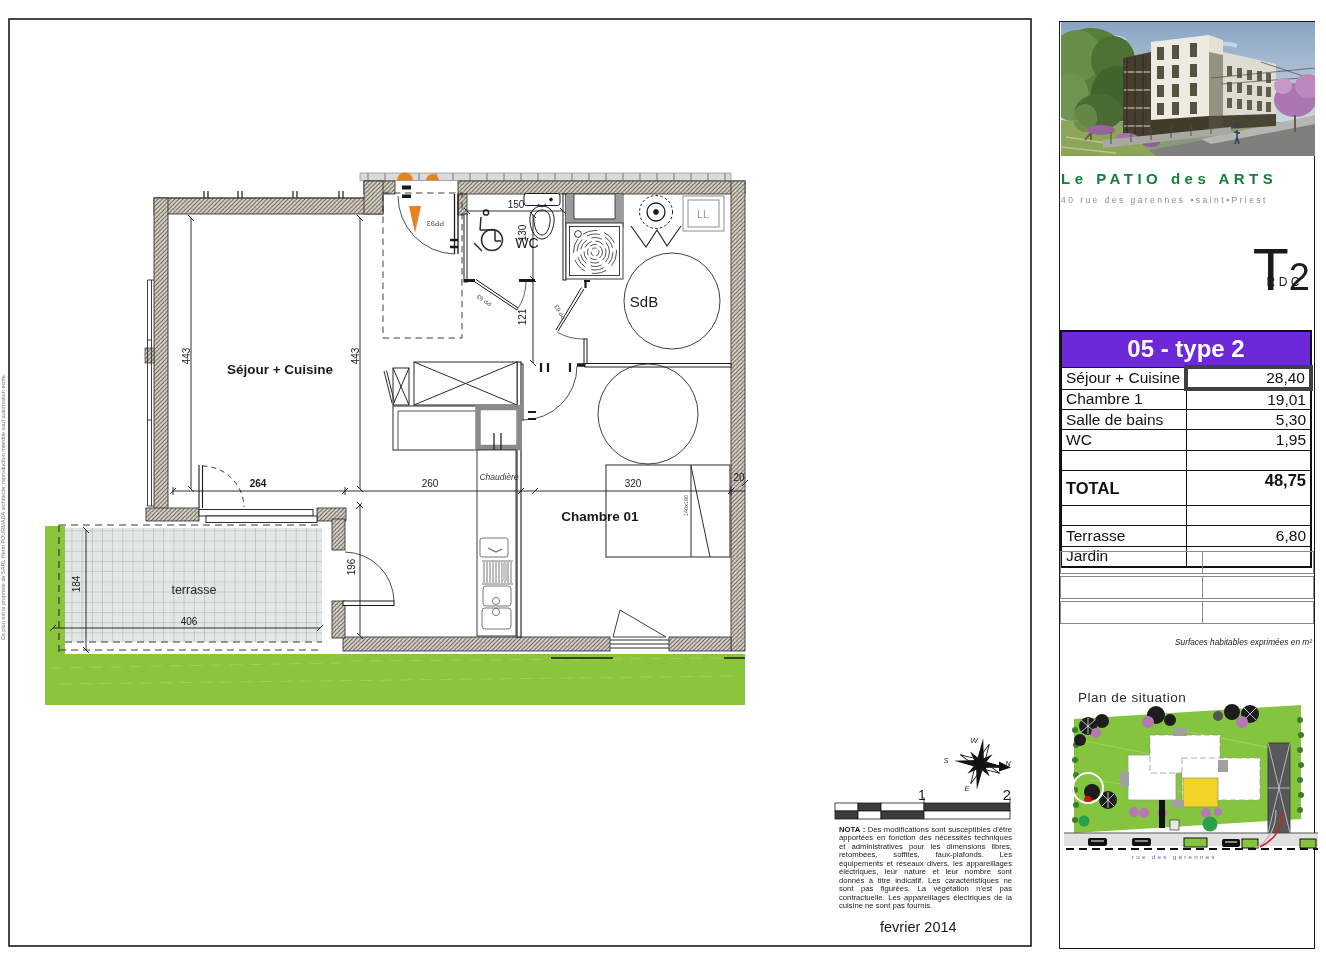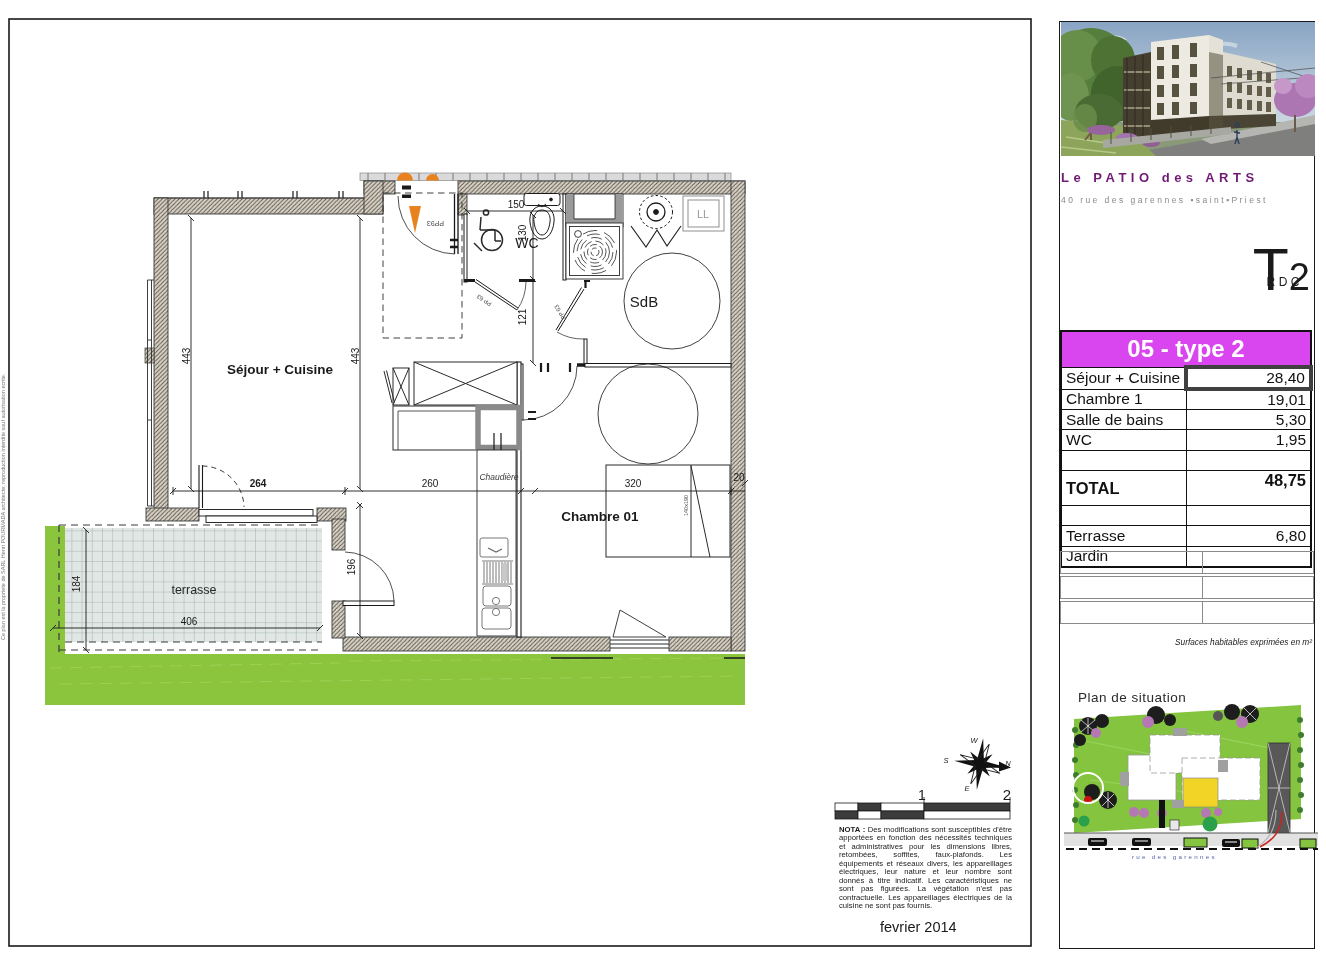--- a/index.html
+++ b/index.html
@@ -395,32 +395,32 @@
 <ellipse cx="40" cy="108" rx="14" ry="5" fill="#96659c"></ellipse>
 <ellipse cx="66" cy="116" rx="11" ry="5" fill="#a273ae"></ellipse>
 <ellipse cx="90" cy="121" rx="9" ry="4" fill="#8f5f96"></ellipse>
 
 <polygon points="42,118 170,105 170,112 42,126" fill="#a8a8a2"></polygon>
 <path d="M50,110 v12 M70,108 v12 M90,106 v12 M110,104 v12 M130,103 v11 M150,101 v11" stroke="#50503f" stroke-width="1"></path>
 
 <path d="M176,105 a2,2 0 1 1 0.1,0 M176,108 v7 M176,115 l-2,7 M176,115 l2,7 M173,110 l6,1" stroke="#2e3e5e" stroke-width="1.4" fill="none"></path>
 </svg>
 
-<div class="abs" style="left:1061px;top:170px;width:253px;font-size:13px;font-weight:bold;color:#701a75;letter-spacing:4.5px;white-space:nowrap;">Le PATIO des ARTS</div>
+<div class="abs" style="left:1061px;top:170px;width:253px;font-size:15px;font-weight:bold;color:#15803d;letter-spacing:4.5px;white-space:nowrap;">Le PATIO des ARTS</div>
 
 <div class="abs" style="left:1061px;top:195px;width:253px;font-size:8.5px;color:#8a8a8a;letter-spacing:2.45px;white-space:nowrap;">40 rue des garennes ▪saint▪Priest</div>
 
 <div class="abs" style="left:1150px;top:192px;width:160px;text-align:right;color:#1a1a1a;margin-top:44px;"><span style="font-size:59px;">T</span><span style="font-size:38px;">2</span></div>
 
 <div class="abs" style="left:1150px;top:275px;width:153px;text-align:right;font-size:12px;letter-spacing:3.5px;color:#1a1a1a;">RDC</div>
 
 <table class="abs" style="left:1060px;top:330px;width:253px;border-collapse:collapse;border:2.6px solid #111;font-size:15.5px;color:#111;table-layout:fixed;" cellspacing="0">
 <tbody>
       <tr>
-        <td colspan="2" style="height:33px;background:#d946ef;color:#fff;font-weight:bold;font-size:24px;text-align:center;padding:0;">05 - type 2</td>
+        <td colspan="2" style="height:33px;background:#6d28d9;color:#fff;font-weight:bold;font-size:24px;text-align:center;padding:0;">05 - type 2</td>
       </tr>
 <tr>
         <td style="width:142px;border:1px solid #111;height:19.35px;padding:0 0 0 4px;">Séjour + Cuisine</td>
         <td style="border:4px solid #404040;text-align:right;padding:0 4px 0 0;">28,40</td>
       </tr>
 <tr>
         <td style="border:1px solid #111;height:19.35px;padding:0 0 0 4px;margin-left:40px;">Chambre 1</td>
         <td style="border:1px solid #111;text-align:right;padding:0 4px 0 0;">19,01</td>
       </tr>
 <tr>

